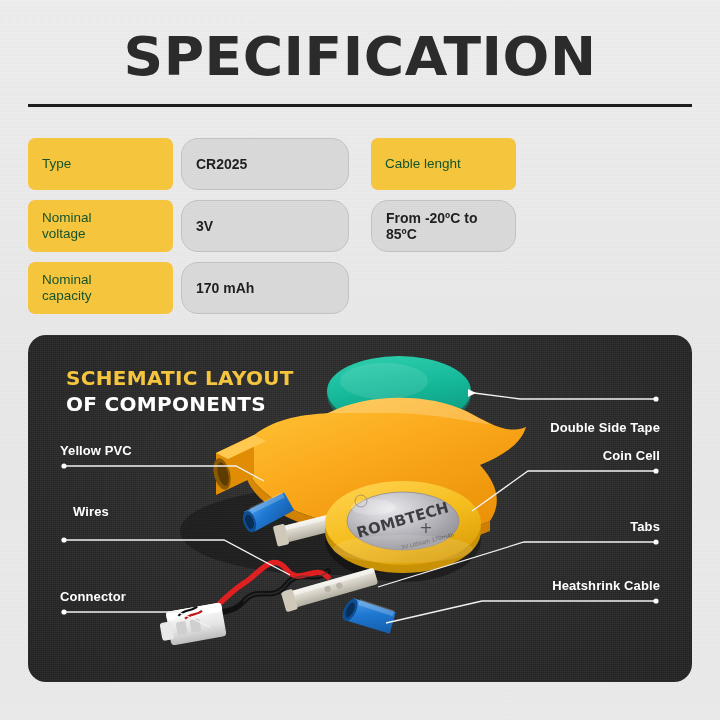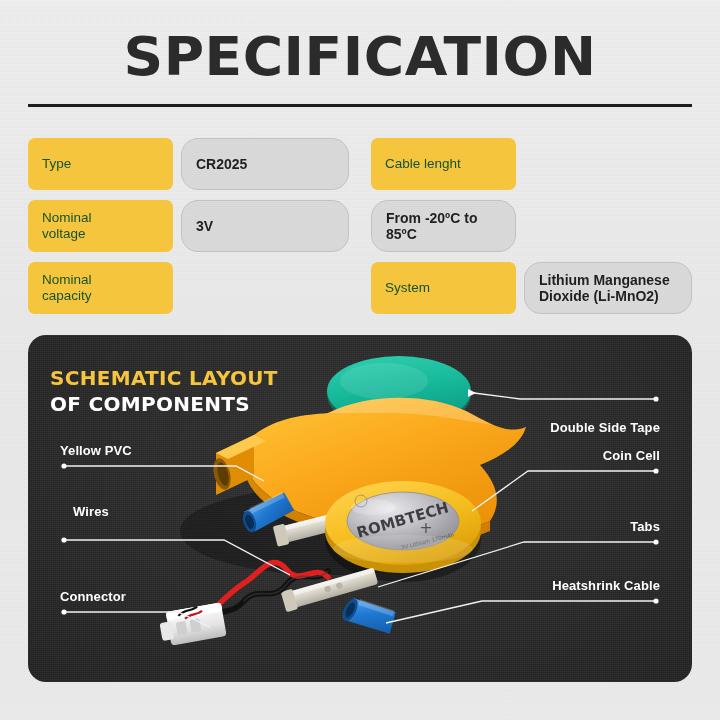--- a/index.html
+++ b/index.html
@@ -94,21 +94,21 @@
     border-radius: 18px;
     background:
       repeating-linear-gradient(0deg, rgba(255,255,255,0.022) 0 1px, rgba(0,0,0,0.05) 1px 2px),
       repeating-linear-gradient(90deg, rgba(255,255,255,0.018) 0 1px, rgba(0,0,0,0.04) 1px 2px),
       radial-gradient(ellipse at 50% 40%, #333333 0%, #2a2a2a 60%, #242424 100%);
     overflow: hidden;
   }
 
   .panel-heading {
     position: absolute;
-    left: 22px; top: 30px;
+    left: 38px; top: 30px;
     font-family: "DejaVu Sans", sans-serif;
     font-weight: 900;
     font-size: 20px;
     line-height: 26px;
     letter-spacing: 0.3px;
   }
   .heading-l1 { color: #f5c53d; }
   .heading-l2 { color: #ffffff; }
 
   .callout {
@@ -158,25 +158,21 @@
 voltage</div>
     <div class="spec-val">3V</div>
   </div>
   <div class="spec-row">
     <div class="spec-val">From -20ºC to 85ºC</div>
   </div>
 
   <div class="spec-row">
     <div class="spec-key">Nominal
 capacity</div>
-  </div>
-  <div class="spec-row">
-    <div class="spec-key">System</div>
-    <div class="spec-val">Lithium Manganese
-Dioxide (Li-MnO2)</div>
+    <div class="spec-val">170 mAh</div>
   </div>
 
 </div>
 
 <div class="panel">
 
   <div class="panel-heading">
     <div class="heading-l1">SCHEMATIC LAYOUT</div>
     <div class="heading-l2">OF COMPONENTS</div>
   </div>

